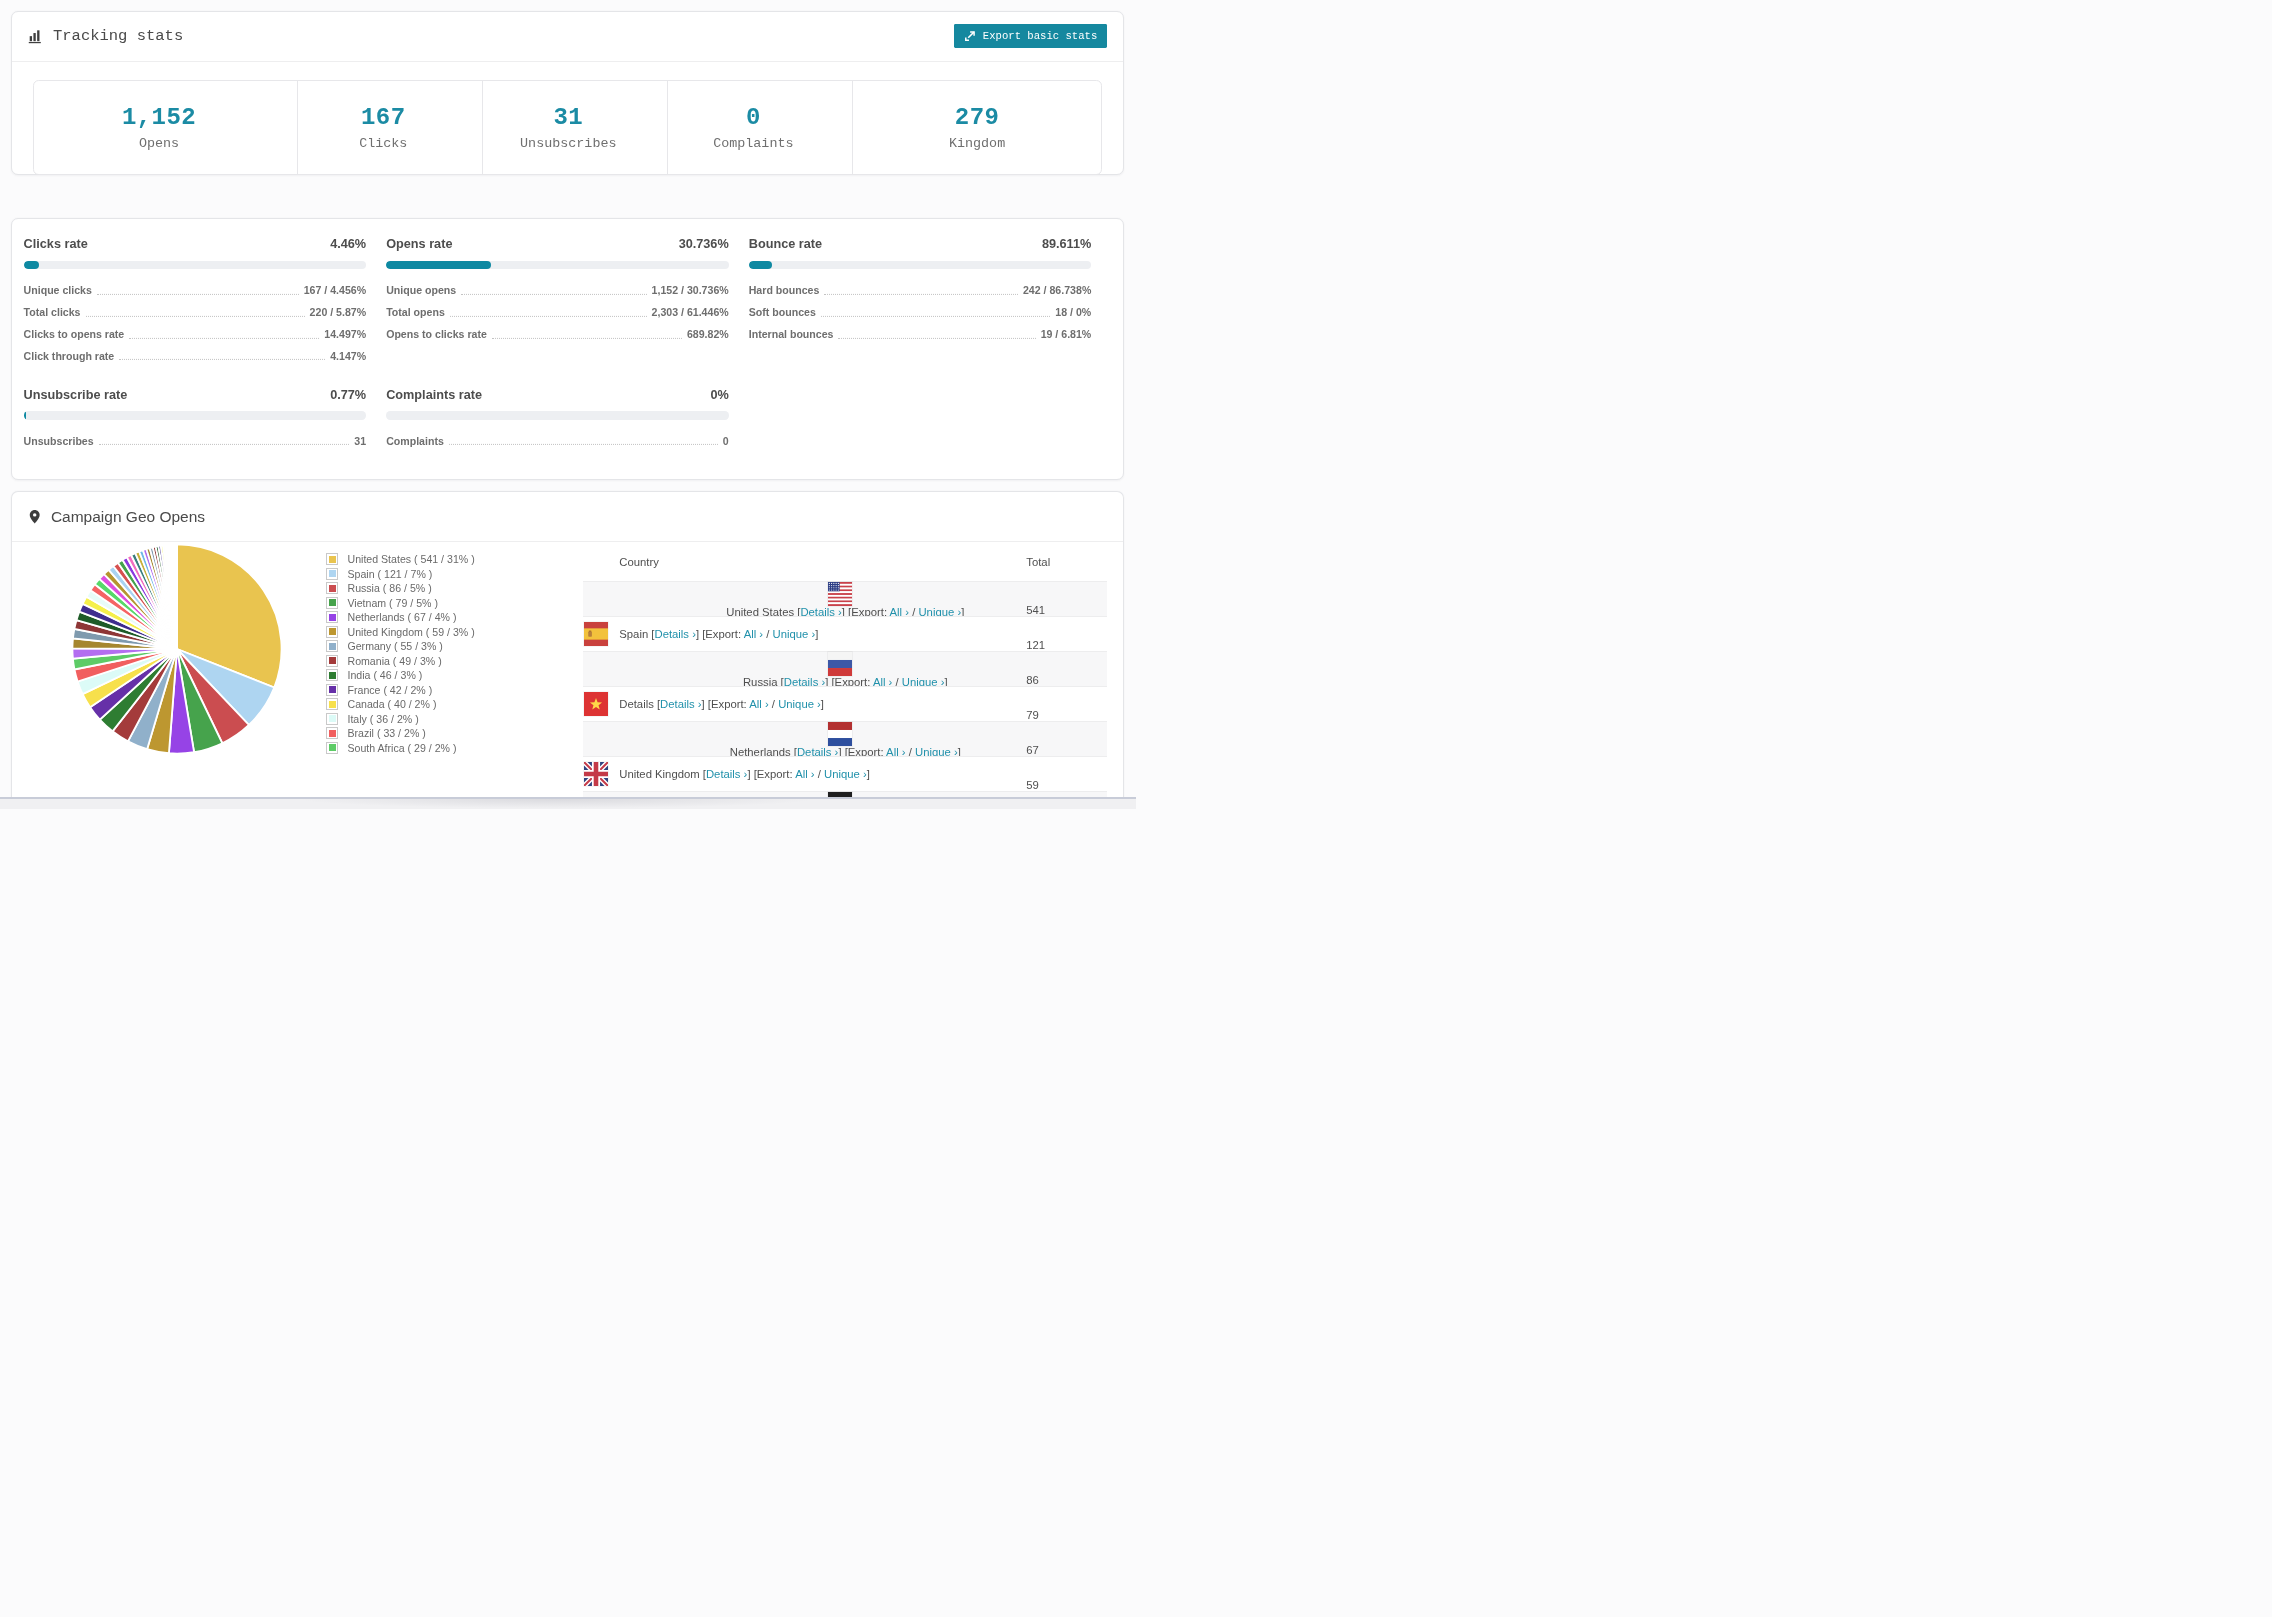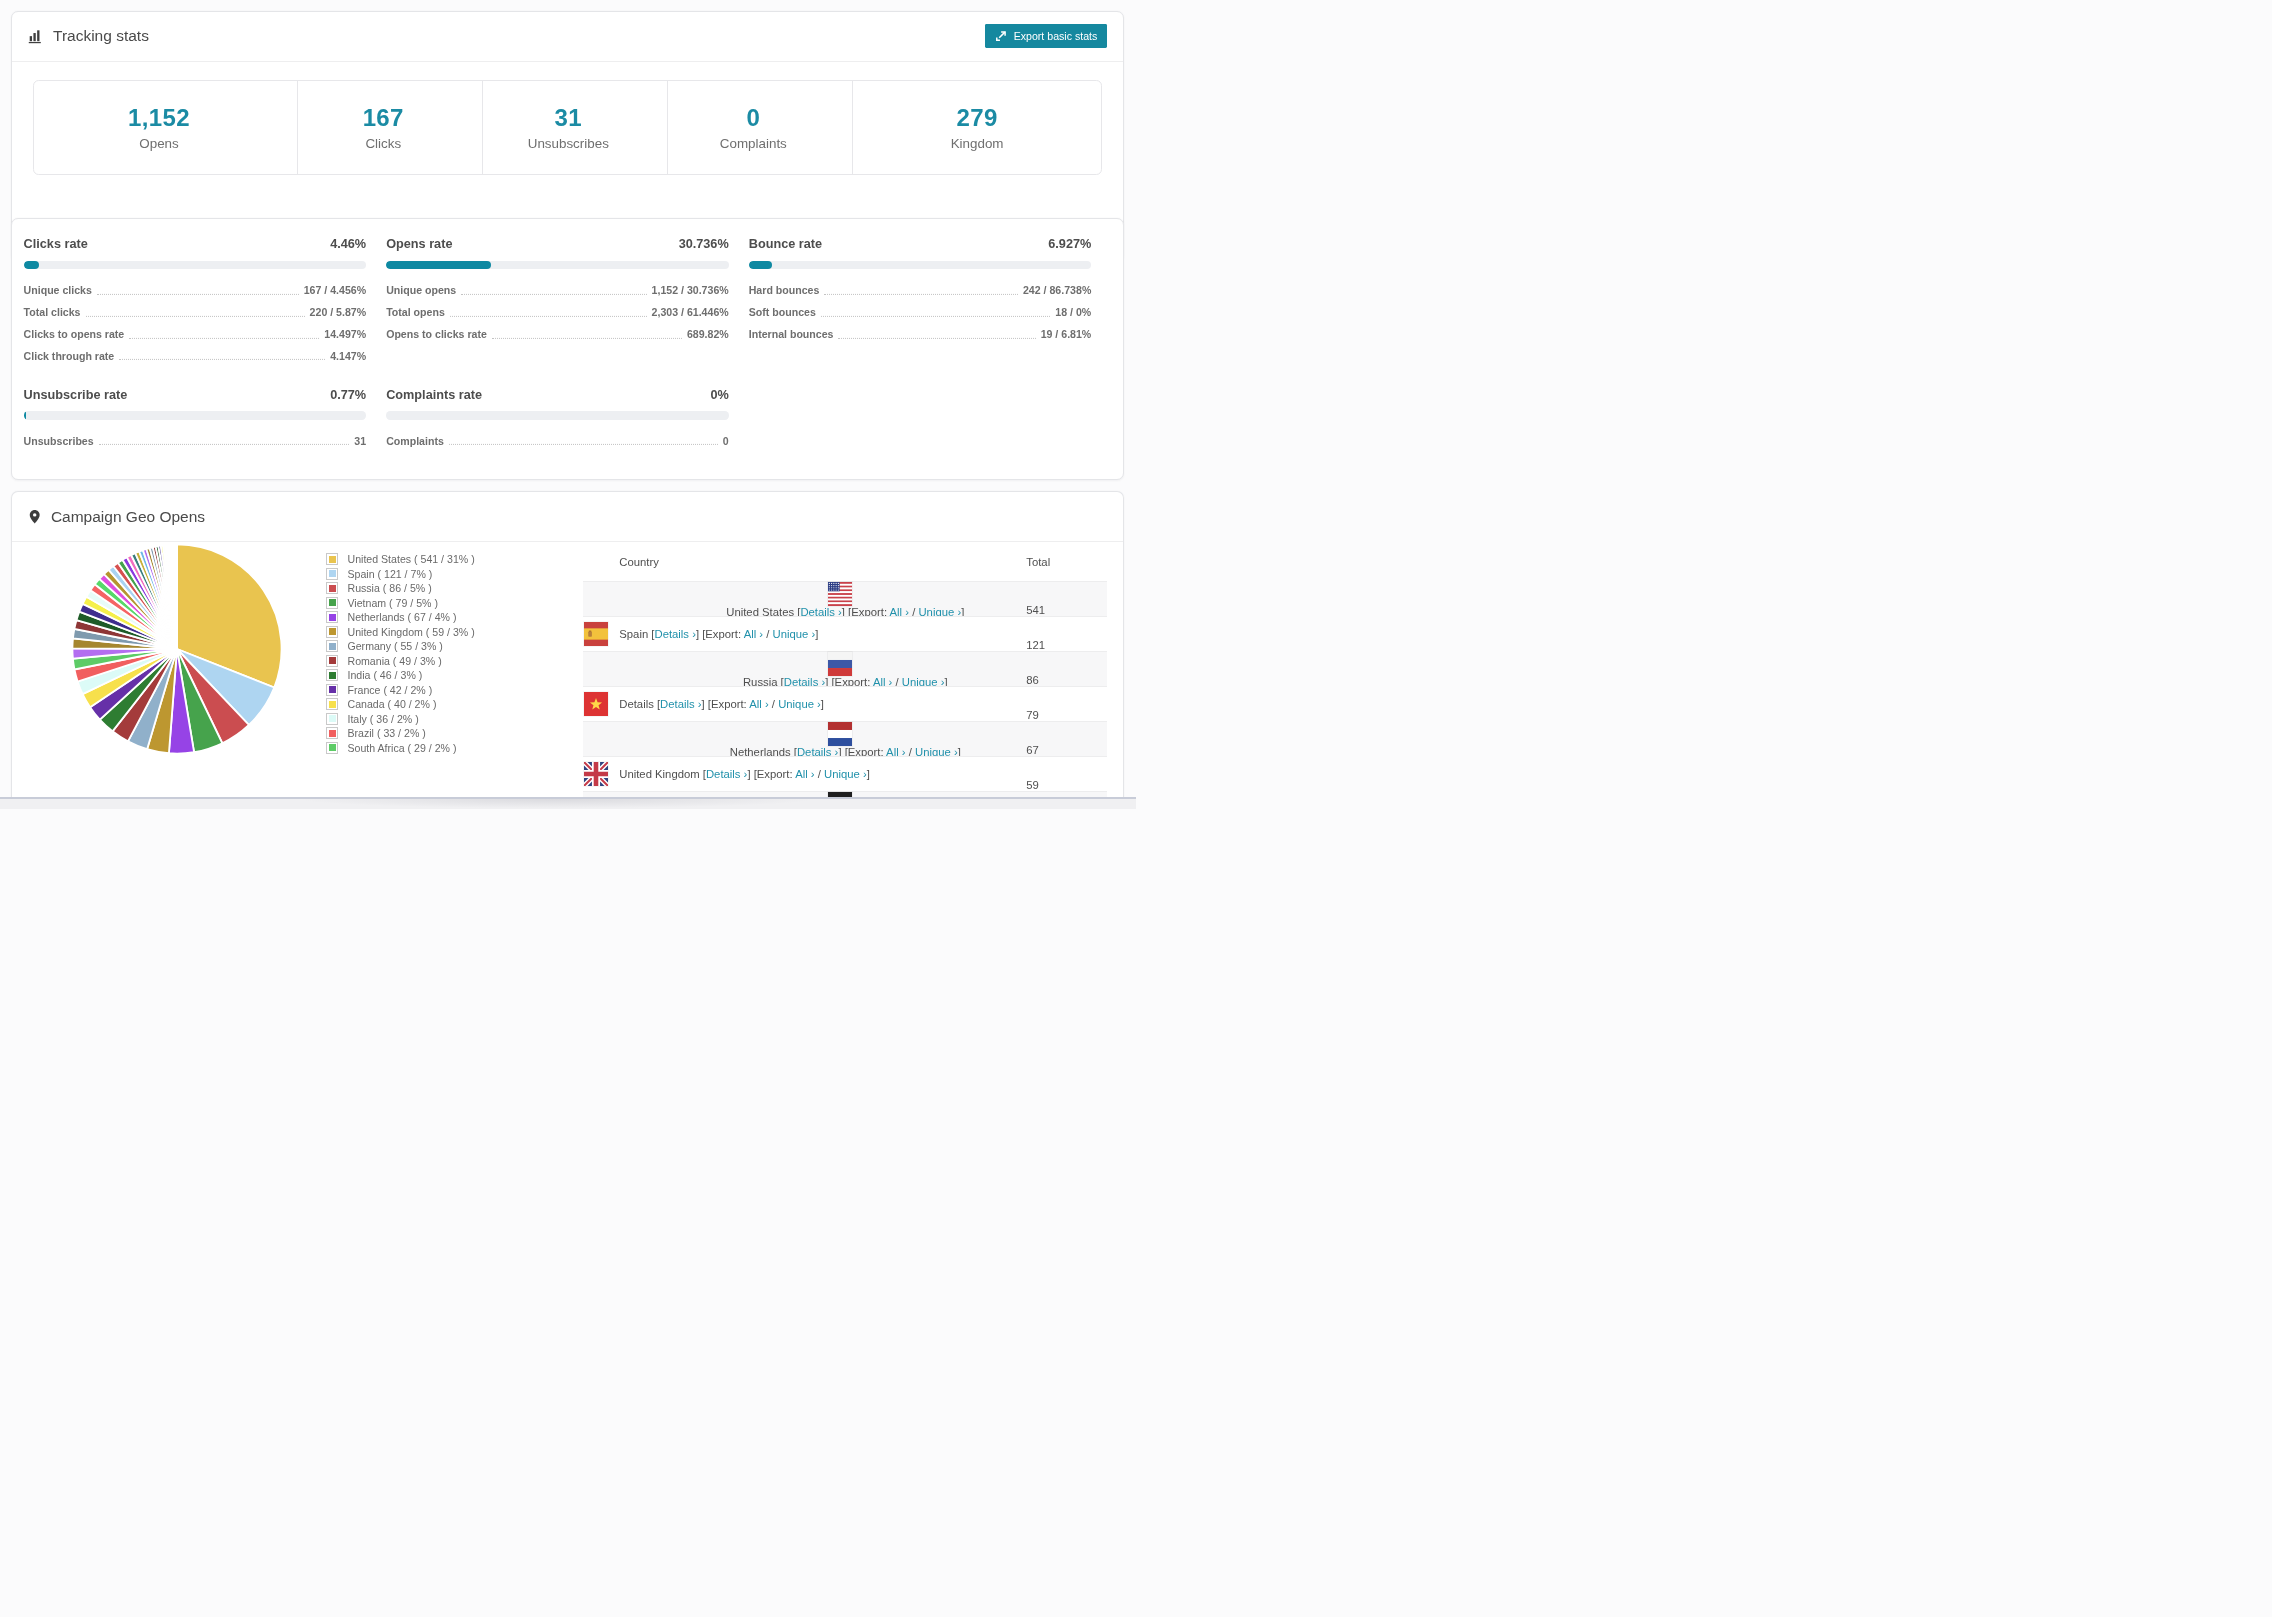--- a/index.html
+++ b/index.html
@@ -8,21 +8,21 @@
     background:#fbfbfc;
     font-family:"Liberation Sans","DejaVu Sans",sans-serif;
     -webkit-font-smoothing:antialiased;
   }
   .card{
     position:absolute;left:11.3px;width:1113px;background:#fff;
     border:0.7px solid #e4e5e8;border-radius:7px;
     box-shadow:0 0.7px 2.1px rgba(40,40,60,.05);
     box-sizing:border-box;
   }
-  #card1{top:10.6px;height:250px;}
+  #card1{top:10.6px;height:164px;font-family:Liberation Mono, monospace;}
   #card2{top:218px;height:262px;}
   #card3{top:491px;height:306px;border-radius:7px 7px 0 0;overflow:hidden;border-bottom:none;}
   .card-head{
     display:flex;align-items:center;height:49px;padding:0 16px;
     border-bottom:0.7px solid #eeeeef;
   }
   .card-title{font-size:15.5px;color:#4a4a4a;font-weight:500;display:flex;align-items:center;gap:9.2px;}
   .card-title svg{flex:0 0 auto;}
   
   .btn-accent{
@@ -174,21 +174,21 @@
           </div>
           <div class="srow">
             <span class="lab">Opens to clicks rate</span>
             <span class="lead"></span>
             <span class="val">689.82%</span>
           </div>
         </div>
         <div class="rblock">
           <div class="rb-head">
             <span class="rb-title">Bounce rate</span>
-            <span class="rb-value">6.927%</span>
+            <span class="rb-value">89.611%</span>
           </div>
           <div class="rb-bar">
             <div class="rb-fill" style="width: 6.927%;"></div>
           </div>
           <div class="srow">
             <span class="lab">Hard bounces</span>
             <span class="lead"></span>
             <span class="val">242 / 86.738%</span>
           </div>
           <div class="srow">

